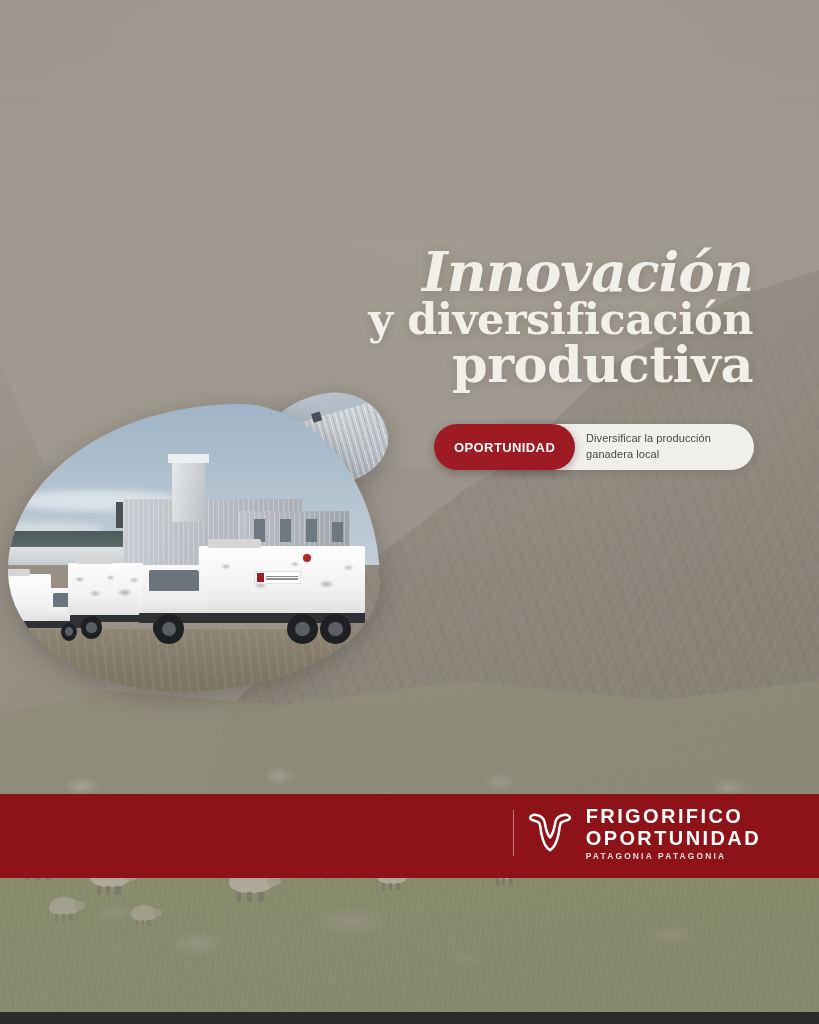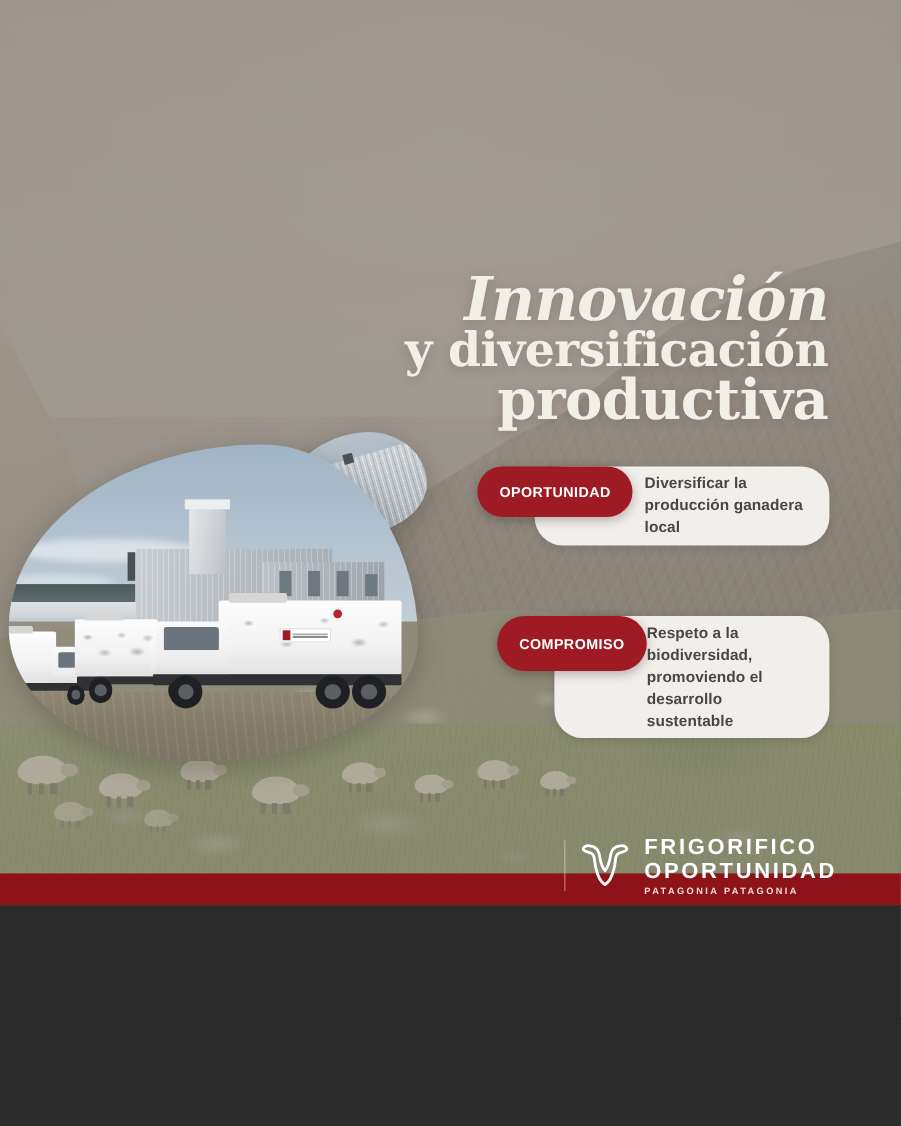--- a/index.html
+++ b/index.html
@@ -1,21 +1,21 @@
 <!DOCTYPE html>
 <html lang="es"><head>
 <meta charset="utf-8">
 <title>Innovacion y diversificacion productiva</title>
 <style>
   html,body{margin:0;padding:0;background:#2b2b2b;}
   *{box-sizing:border-box;}
 
   .poster{
     position:relative;
-    width:819px;height:823px;
+    width:819px;height:1012px;
     margin:0 auto;
     overflow:hidden;
     font-family:"Liberation Sans", sans-serif;
     background:#9c948b;
     padding-left:12px;
     -webkit-font-smoothing:antialiased;
   }
 
   
   .bg{position:absolute;inset:0;overflow:hidden;}
@@ -248,24 +248,23 @@
   .item-card{
     position:absolute;left:52px;top:0;right:10px;min-height:46px;
     background:#f1efec;
     border-radius:26px;
     display:flex;align-items:center;
     padding:6px 16px 6px 100px;
     box-shadow:0 2px 9px rgba(45,40,35,.16);
   }
   .item-card p{
     margin:0;
-    font-size:14px;line-height:1.42;
+    font-size:11px;line-height:1.42;
     color:#4a4644;
     letter-spacing:.08px;
-    font-weight:bold;
   }
   .item-pill{
     position:absolute;left:0;top:0;
     height:46px;
     display:flex;align-items:center;justify-content:center;
     padding:0 20px;
     background:#9e1b24;
     border-radius:26px;
     color:#fff;
     font-size:13px;font-weight:700;letter-spacing:.4px;
@@ -282,21 +281,21 @@
   .item.r3{height:56px;margin-top:12px;}
   .item.r3 .item-pill{left:18px;height:50px;}
   .item.r3 .item-card{left:70px;padding-left:84px;min-height:56px;}
 
   
   .band{
     position:absolute;left:0;top:794px;width:100%;height:84px;
     background:#8e1319;
   }
   .logo{
-    position:absolute;right:58px;top:760px;
+    position:absolute;right:58px;top:806px;
     display:flex;align-items:center;gap:12px;
     color:#fff;
   }
   .logo-rule{width:1px;height:46px;background:rgba(255,255,255,.45);}
   .logo-mark{width:48px;height:42px;flex:0 0 auto;}
   .logo-text{display:flex;flex-direction:column;line-height:1;}
   .logo-l1{font-size:20px;font-weight:700;letter-spacing:2.4px;}
   .logo-l2{font-size:20px;font-weight:700;letter-spacing:2.4px;margin-top:2px;}
   .logo-l3{font-size:8.4px;font-weight:700;letter-spacing:2.2px;margin-top:4px;color:#f0dede;}
 </style>
@@ -420,26 +419,20 @@
     <div class="item r1">
       <div class="item-card">
         <p>Diversificar la producción ganadera local</p>
       </div>
       <div class="item-pill">OPORTUNIDAD</div>
     </div>
 
     <div class="item r2">
     </div>
 
-    <div class="item r3">
-      <div class="item-card">
-        <p>Respeto a la biodiversidad, promoviendo el desarrollo sustentable</p>
-      </div>
-      <div class="item-pill">COMPROMISO</div>
-    </div>
   </div>
 
   <div class="band"></div>
 
   <div class="logo">
     <span class="logo-rule"></span>
     <span class="logo-mark">
       <svg viewBox="0 0 64 56" width="48" height="42" aria-hidden="true">
         <path d="M6 9 C4 6, 9 3, 14 4 C20 5, 24 9, 25 14
                  C26 20, 27 28, 32 34 C37 28, 38 20, 39 14

